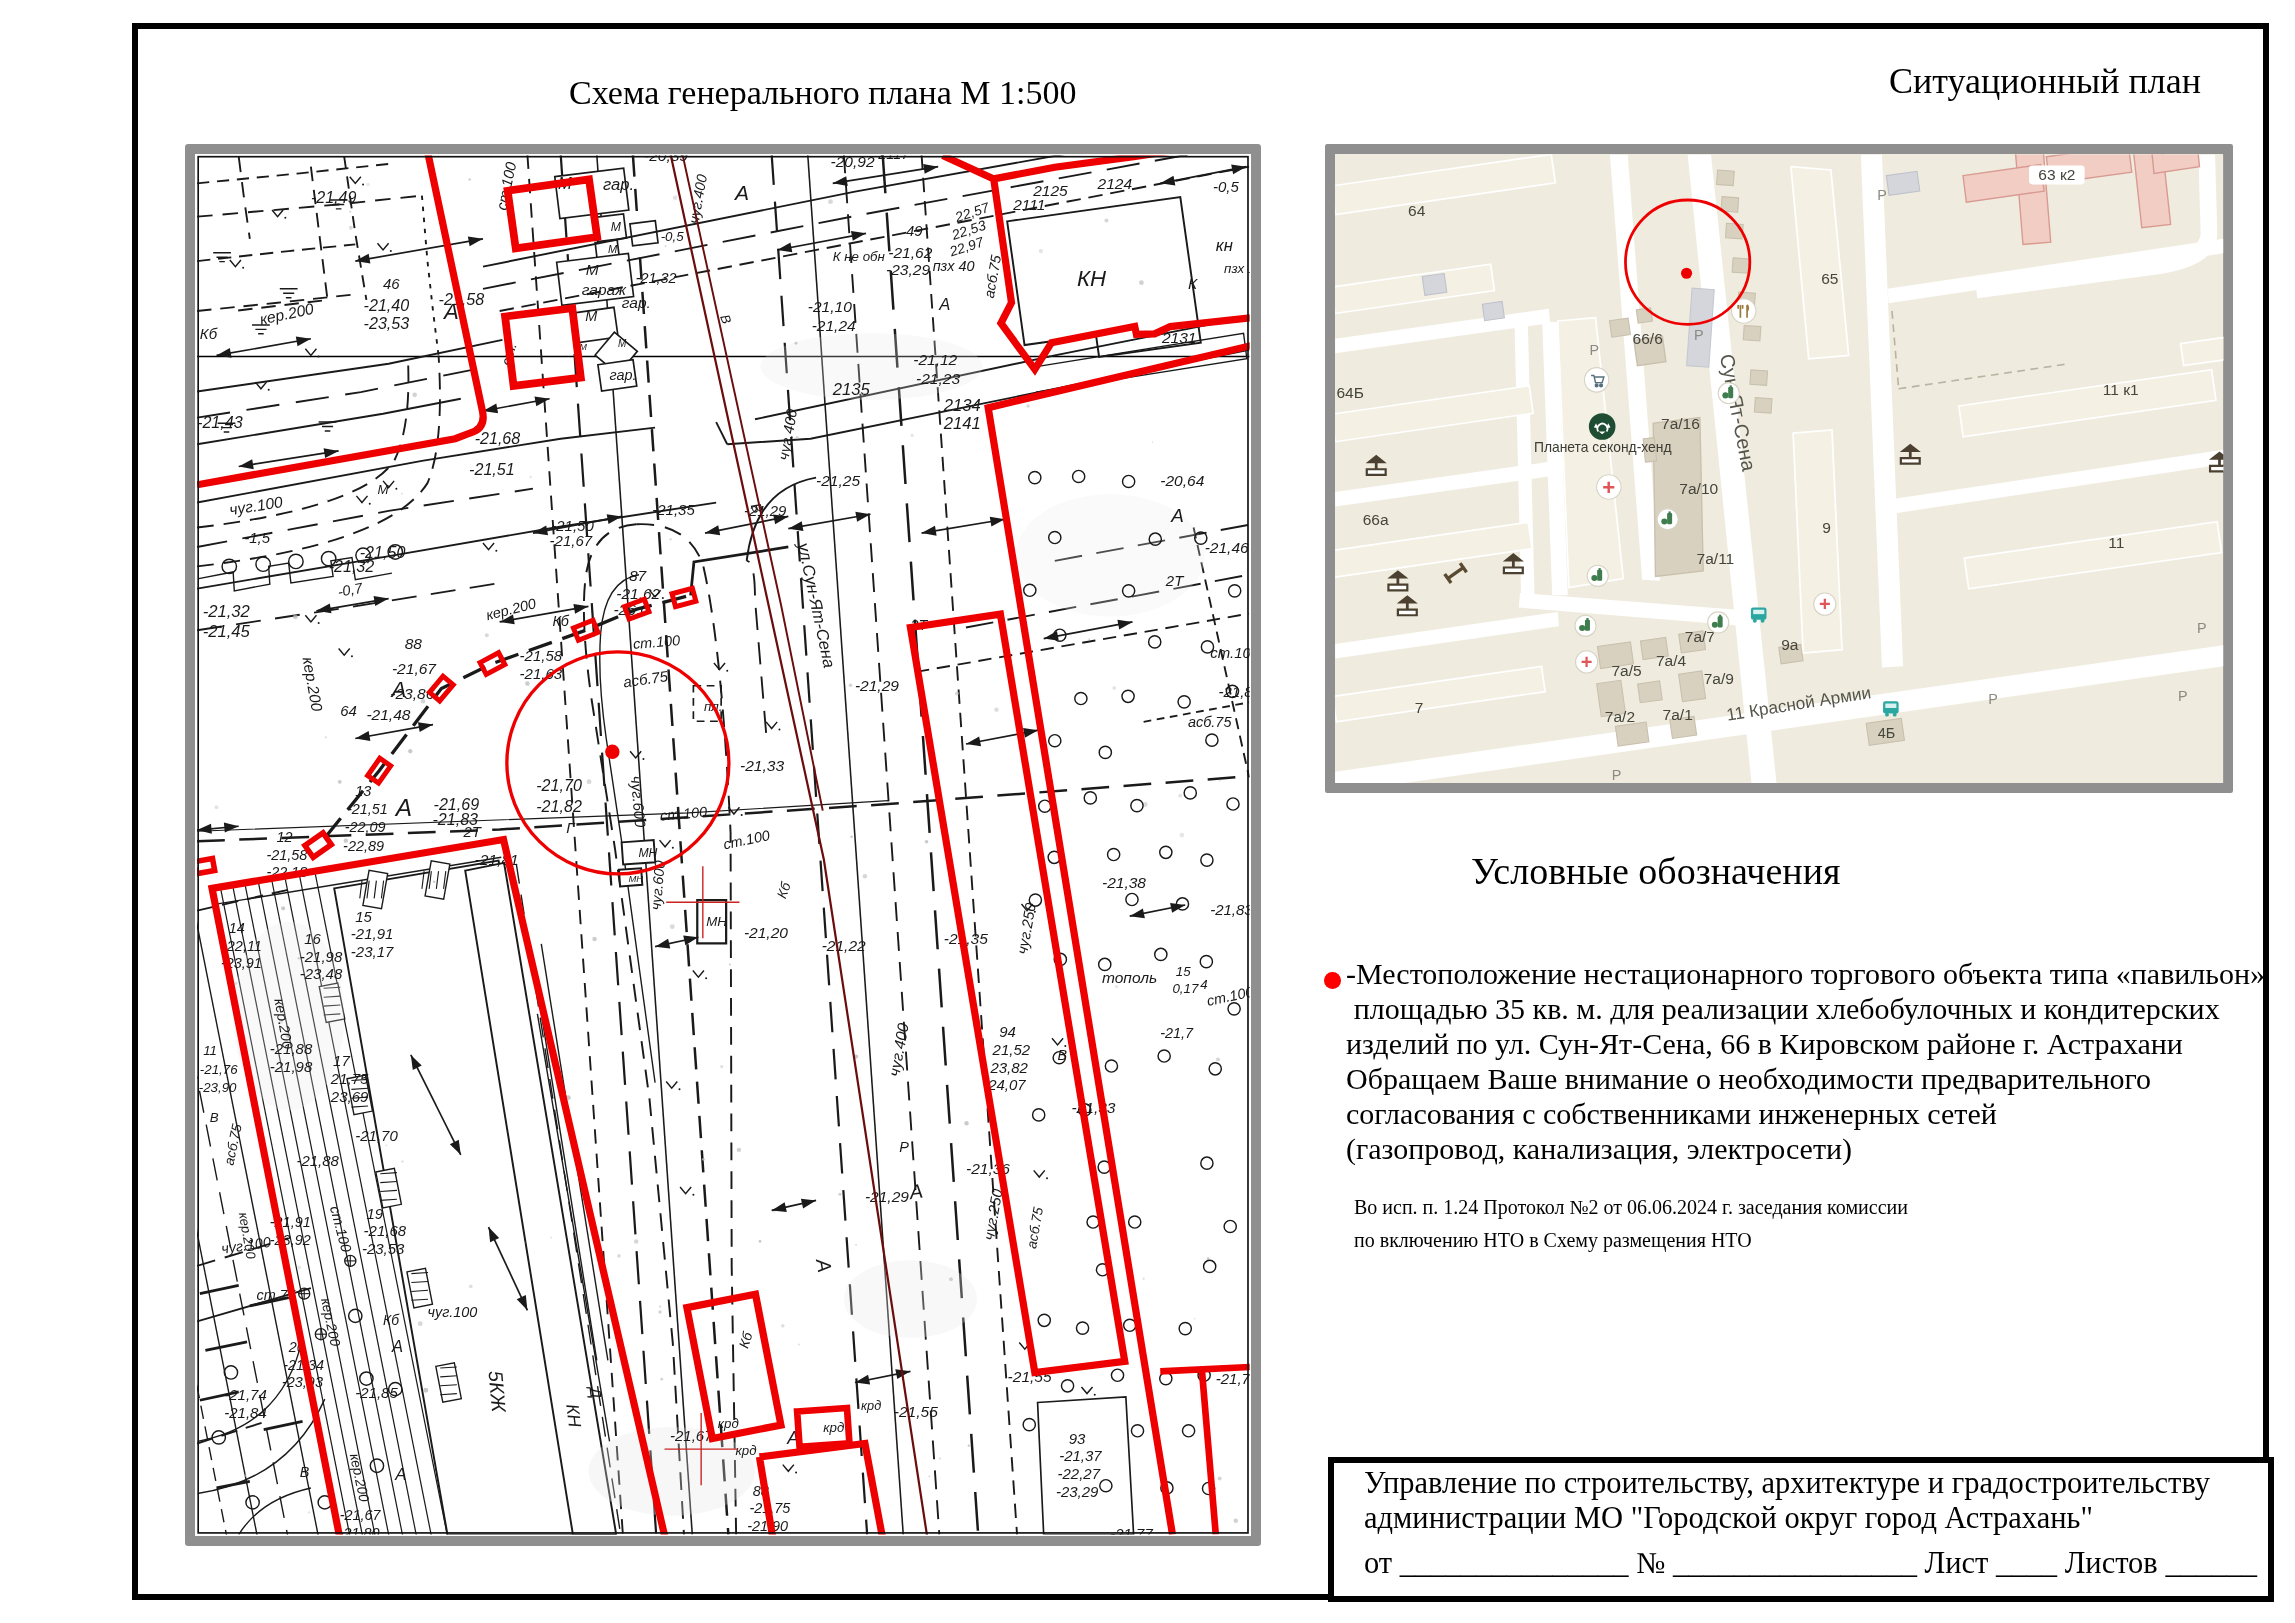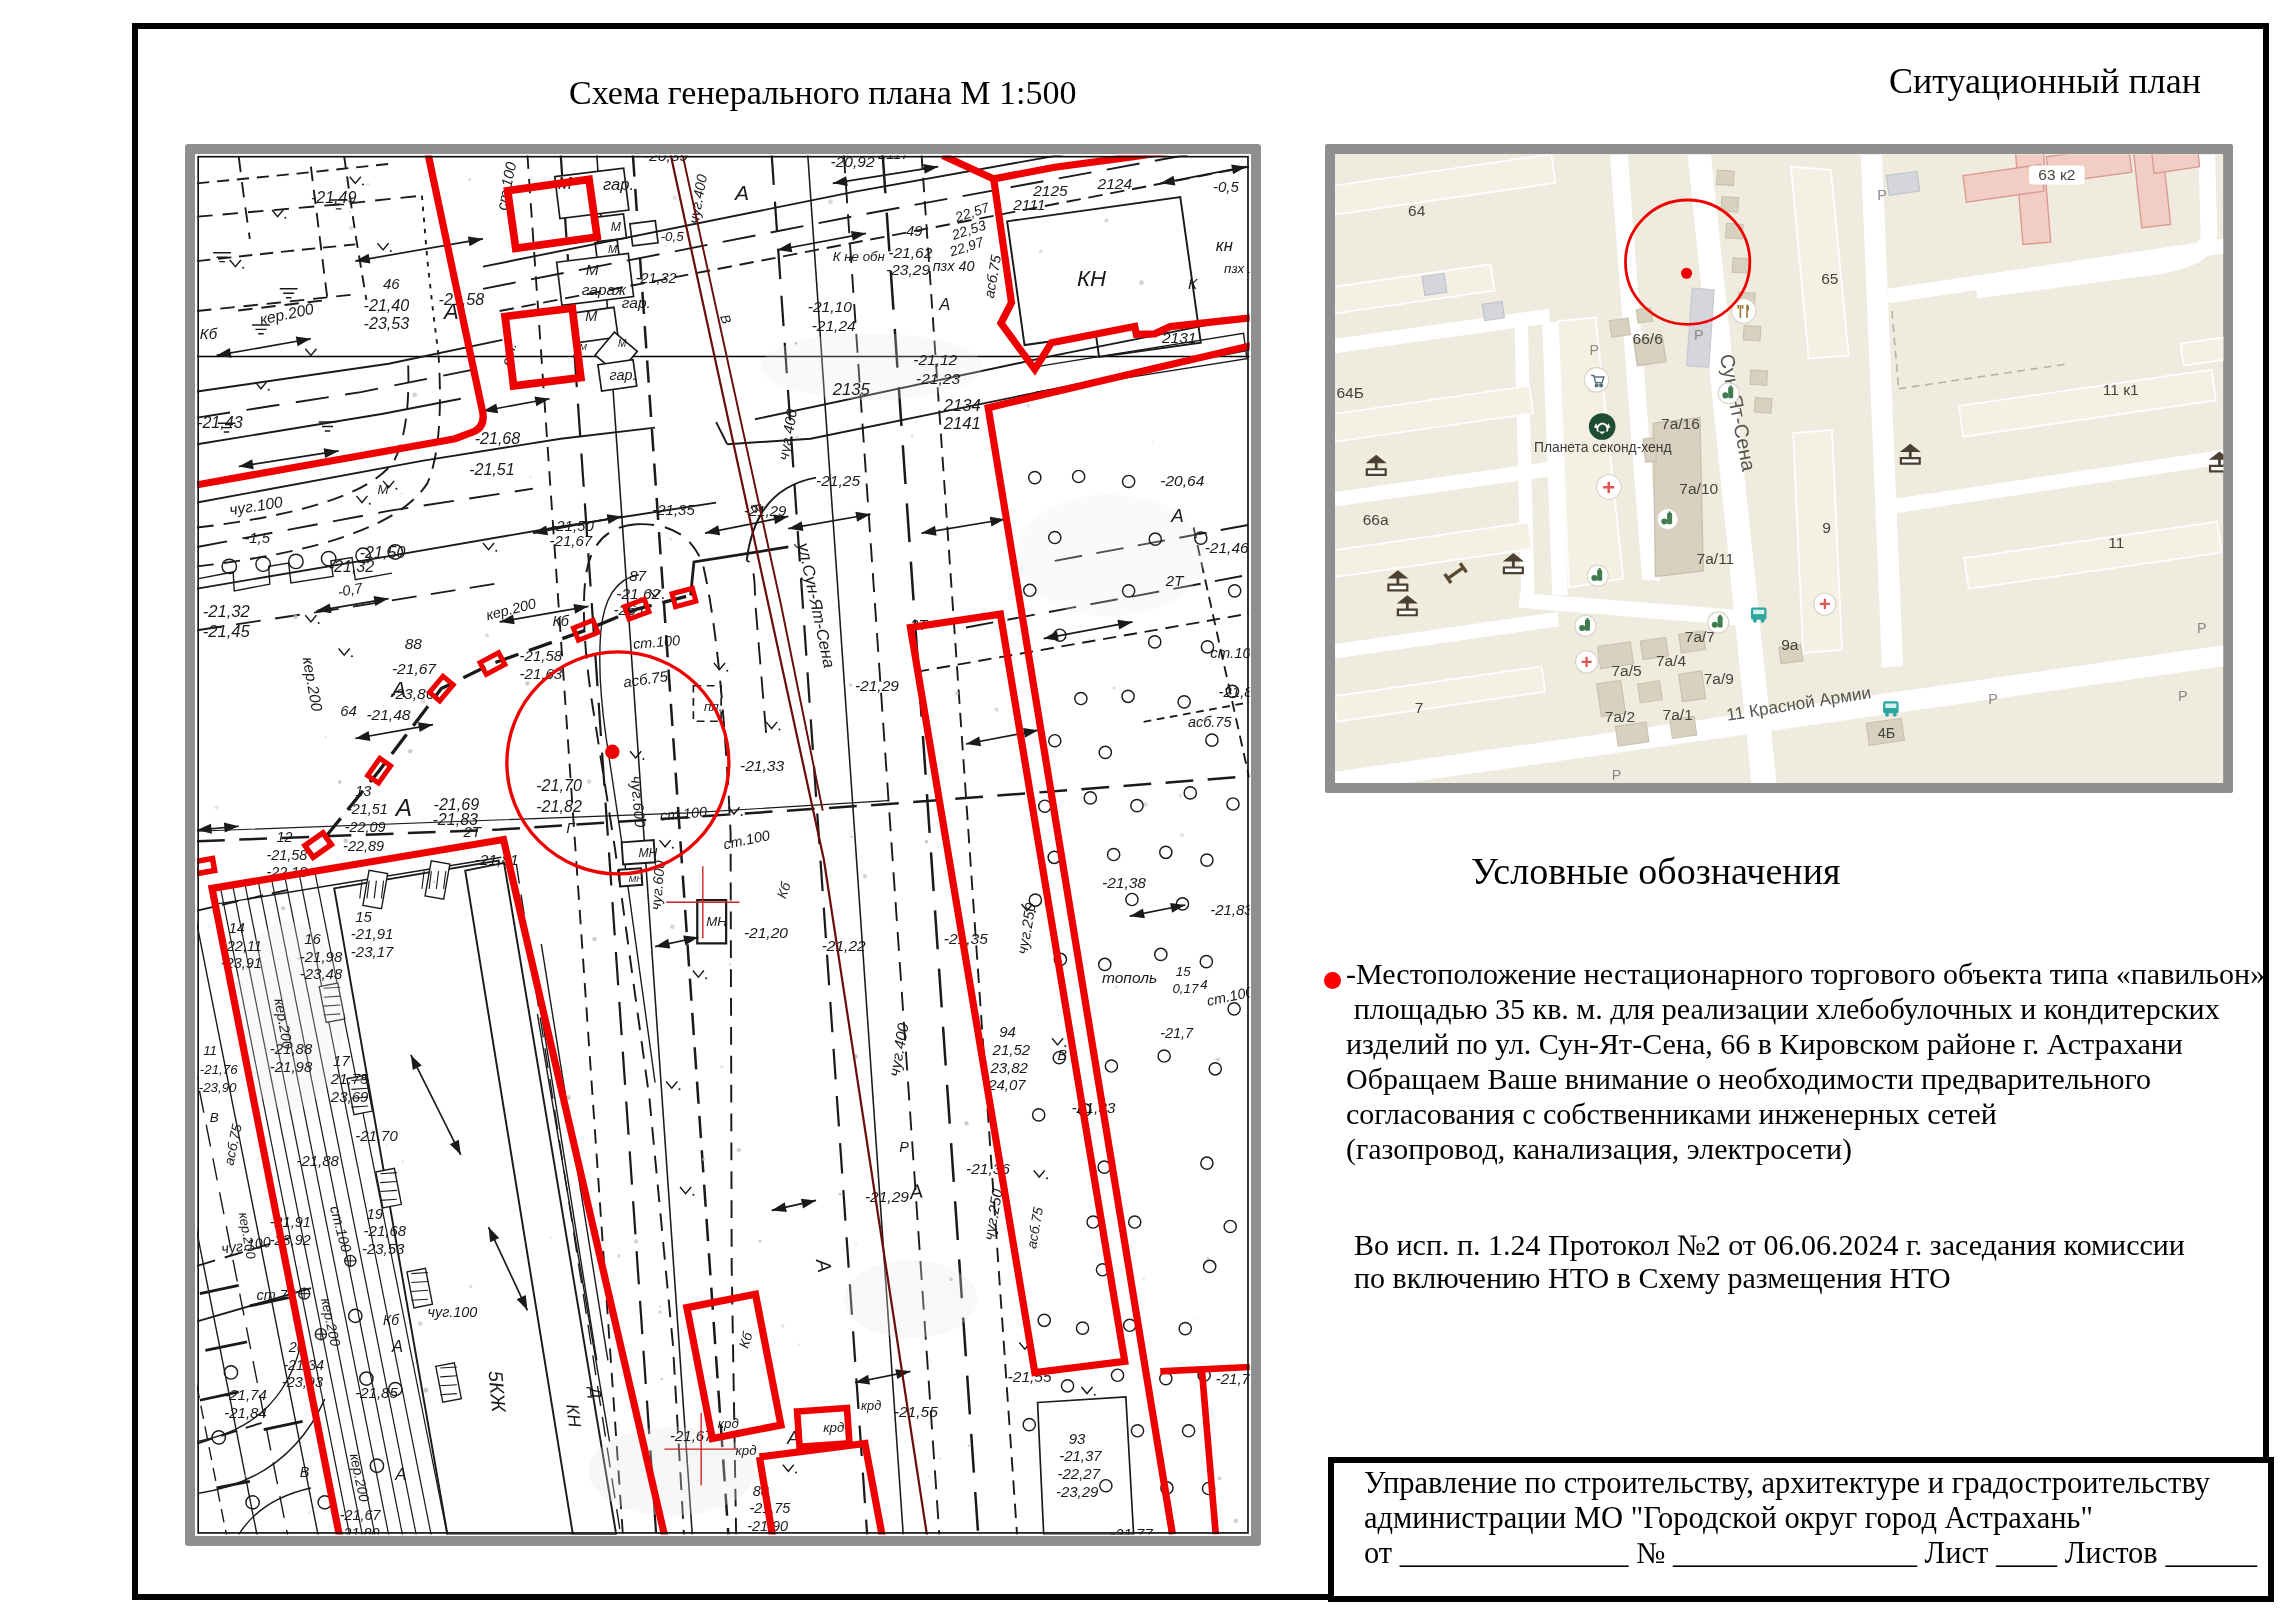--- a/index.html
+++ b/index.html
@@ -932,17 +932,17 @@
       <circle cx="3038.0" cy="492.0" r="10" fill="#ee0000"></circle>
     </g>
   </svg>
 
 <div class="abs" style="left:1471px;top:849px;width:555px;text-align:left;font-size:38px;">Условные обозначения</div>
 
 <div class="abs" style="left:1324px;top:972px;width:16.7px;height:16.7px;border-radius:50%;background:#f00;"></div>
 
 <div class="abs" style="left:1346px;top:956px;width:933px;font-size:30px;line-height:35px;">-Местоположение нестационарного торгового объекта типа «павильон»<br><span style="margin-left:7.8px">площадью 35 кв. м. для реализации хлебобулочных и кондитерских<br>изделий по ул. Сун-Ят-Сена, 66 в Кировском районе г. Астрахани<br>Обращаем Ваше внимание о необходимости предварительного<br>согласования с собственниками инженерных сетей<br>(газопровод, канализация, электросети)</span></div>
 
-<div class="abs" style="left:1354px;top:1191px;width:888px;font-size:30px;line-height:33px;margin-top:37px;">Во исп. п. 1.24 Протокол №2 от 06.06.2024 г. заседания комиссии<br>по включению НТО в Схему размещения НТО</div>
+<div class="abs" style="left:1354px;top:1191px;width:888px;font-size:20px;line-height:33px;">Во исп. п. 1.24 Протокол №2 от 06.06.2024 г. заседания комиссии<br>по включению НТО в Схему размещения НТО</div>
 
 <div class="abs" style="left:1328px;top:1457px;width:934px;height:133px;border:6.7px solid #000;background:#fff;"></div>
 
-<div class="abs" style="left:1364px;top:1466px;width:955px;font-size:30.5px;line-height:35px;">Управление по строительству, архитектуре и градостроительству<br>администрации МО "Городской округ город Астрахань"<br><span style="display:inline-block;">от _______________ № ________________ Лист ____ Листов ______</span></div>
+<div class="abs" style="left:1364px;top:1466px;width:955px;font-size:30.5px;line-height:35px;">Управление по строительству, архитектуре и градостроительству<br>администрации МО "Городской округ город Астрахань"<br><span style="display:inline-block;margin-top:10px">от _______________ № ________________ Лист ____ Листов ______</span></div>
 
 </body></html>

